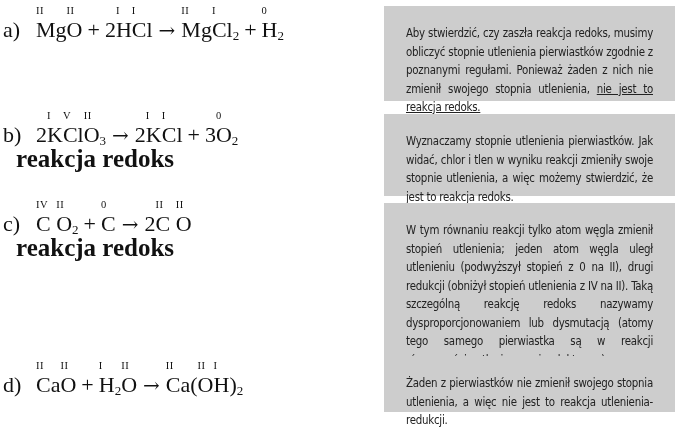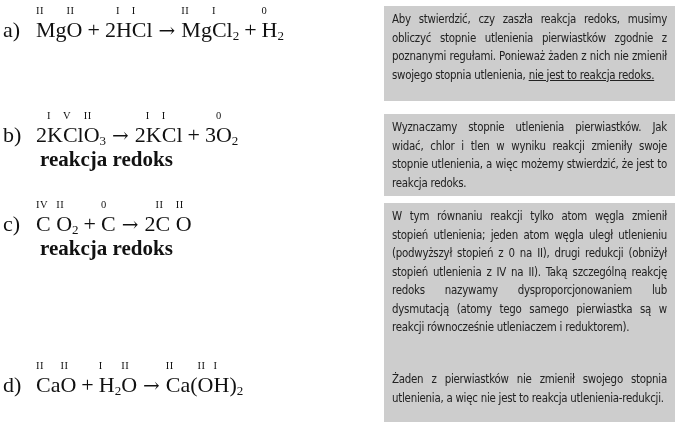--- a/index.html
+++ b/index.html
@@ -12,30 +12,30 @@
   .label { width: 33px; padding-left: 3px; }
   .atom { position: relative; display: inline-block; }
   .ox {
     position: absolute; top: -13px; left: 0; right: 0; text-align: left;
     font-size: 10.5px; line-height: 10px; letter-spacing: 0.5px;
   }
   .sub { font-size: 13px; position: relative; top: 6px; }
   .op { padding: 0 5px; }
   .arrow { padding: 0 6px; font-family: "DejaVu Serif", serif; font-size: 20px; }
   .note-b {
-    font-weight: bold; font-size: 21px; line-height: 26px; padding-left: 40px;
+    font-weight: bold; font-size: 25px; line-height: 26px; padding-left: 16px;
   }
   .box {
     position: absolute; left: 384px; right: 0; background: #cdcdcd;
     font-family: "DejaVu Sans", "Liberation Sans", sans-serif;
     font-size: 11.4px; line-height: 18.5px; color: #222;
     padding: 4px 8px 6px 8px; box-sizing: border-box;
     text-align: justify; letter-spacing: -0.25px; font-stretch: condensed;
   }
-  .box p { margin: 0; }
+  .box p { margin: 14px; }
   .u { text-decoration: underline; }
 </style>
 </head>
 <body>
 
 <div class="eq-row" style="top:19px;">
   <div class="eq-line">
     <span class="label">a)</span>
     <span class="atom"><span class="ox">II</span><span>Mg</span></span>
       <span class="atom"><span class="ox">II</span><span>O</span></span>
@@ -109,15 +109,15 @@
 </div>
 
 <div class="box" style="top:114px; height:82px;">
   <p>Wyznaczamy stopnie utlenienia pierwiastków. Jak widać, chlor i tlen w wyniku reakcji zmieniły swoje stopnie utlenienia, a więc możemy stwierdzić, że jest to reakcja redoks.</p>
 </div>
 
 <div class="box" style="top:203px; height:188px;">
   <p>W tym równaniu reakcji tylko atom węgla zmienił stopień utlenienia; jeden atom węgla uległ utlenieniu (podwyższył stopień z 0 na II), drugi redukcji (obniżył stopień utlenienia z IV na II). Taką szczególną reakcję redoks nazywamy dysproporcjonowaniem lub dysmutacją (atomy tego samego pierwiastka są w reakcji równocześnie utleniaczem i reduktorem).</p>
 </div>
 
-<div class="box" style="top:366px; height:56px;">
+<div class="box" style="top:356px; height:56px;">
   <p>Żaden z pierwiastków nie zmienił swojego stopnia utlenienia, a więc nie jest to reakcja utlenienia-redukcji.</p>
 </div>
 
 </body></html>

